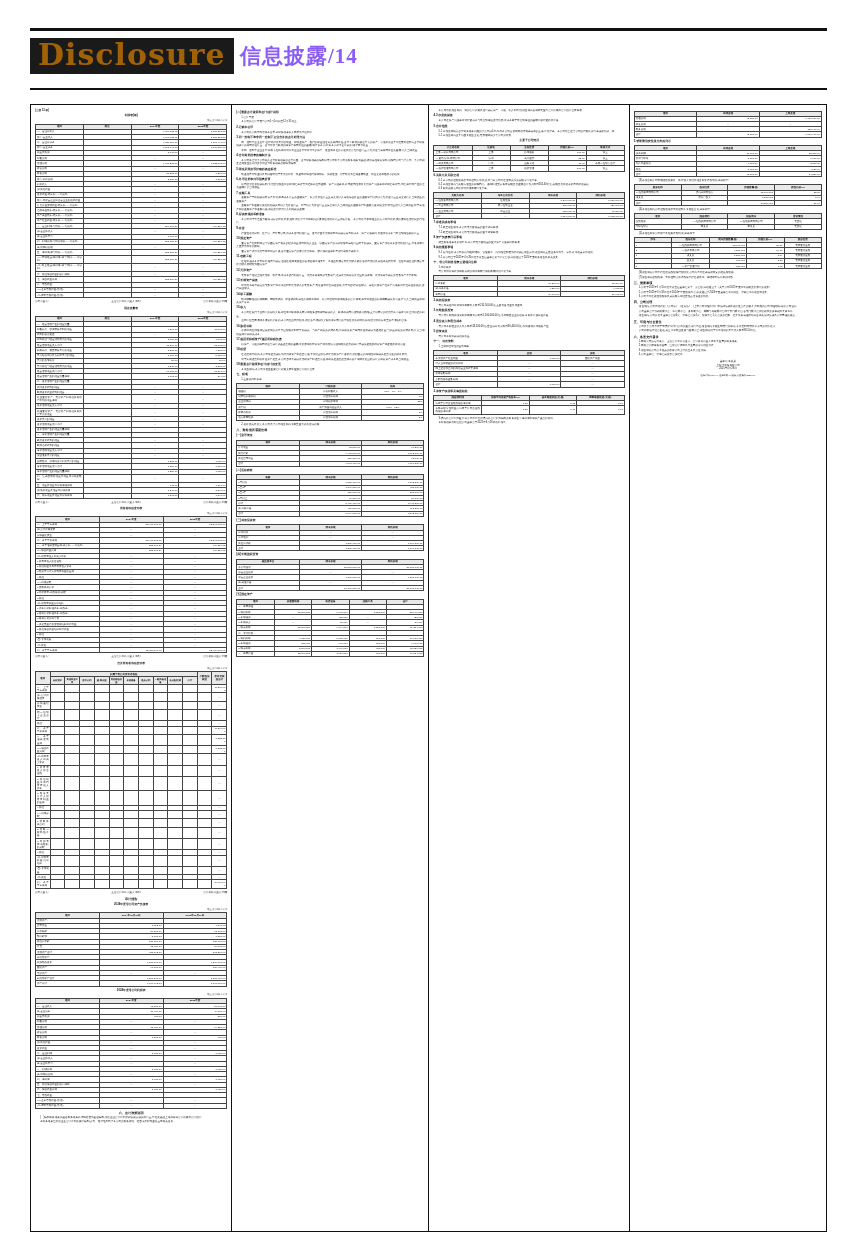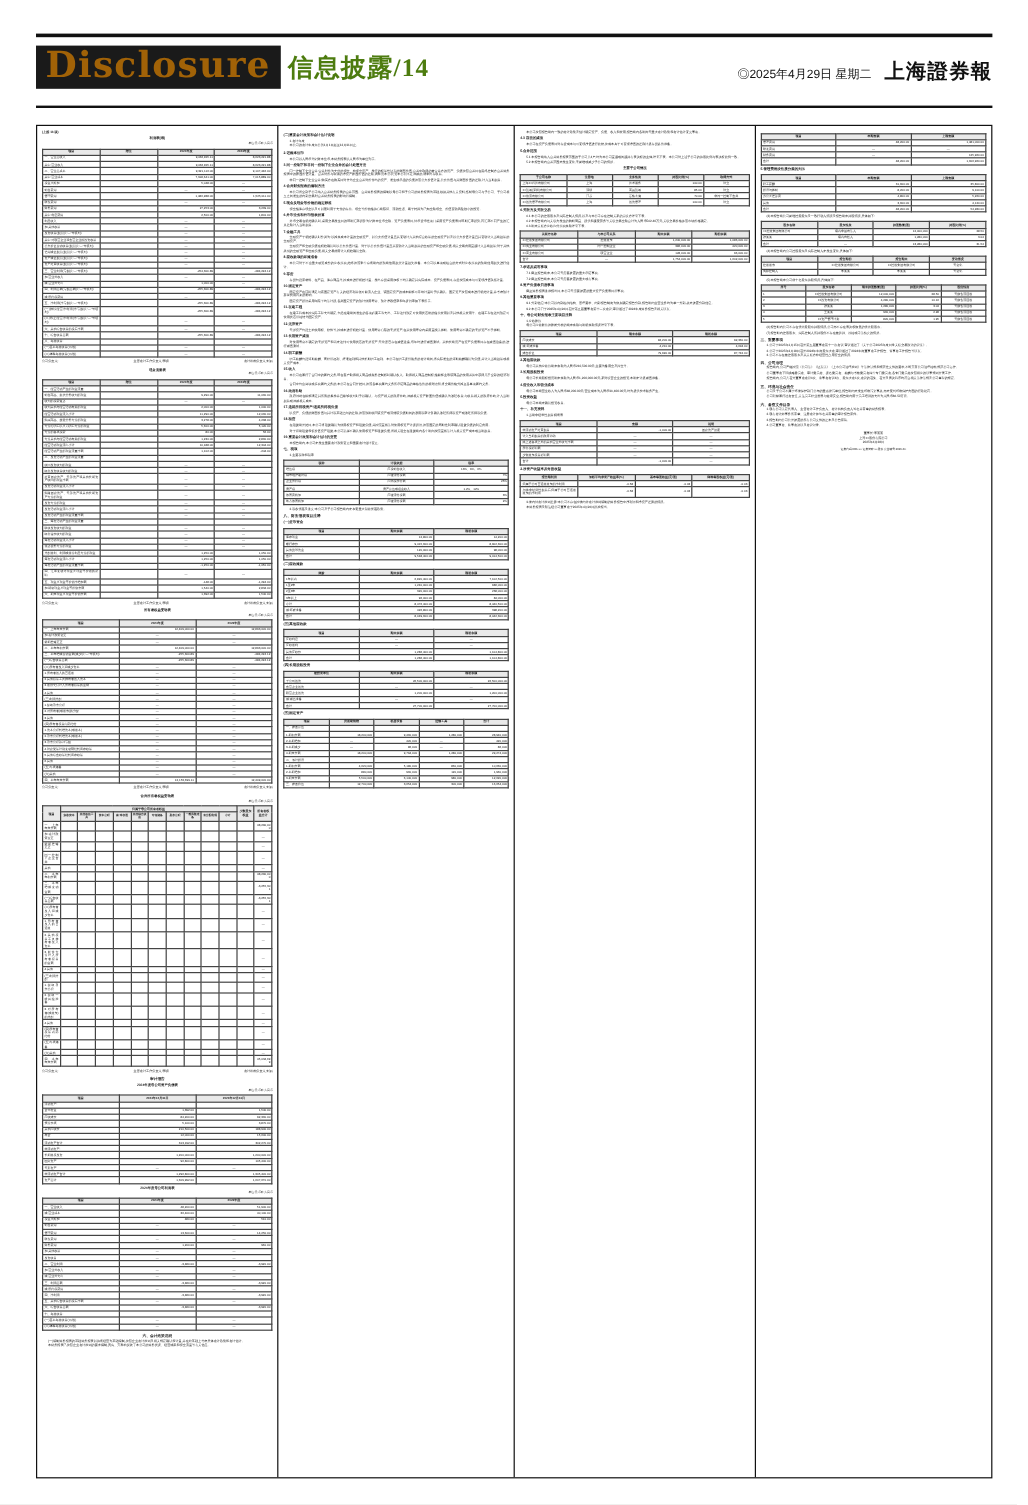--- a/index.html
+++ b/index.html
@@ -18,21 +18,21 @@
     position:absolute;left:0;top:10px;
     font-family:"DejaVu Serif", serif;
     font-size:30px;font-weight:bold;letter-spacing:1px;
     color:#a16207;
     background:#1a1a1a;
     padding:2px 8px 4px 8px;
     line-height:1;
   }
   .cn-title{
     position:absolute;left:210px;top:14px;
-    font-size:21px;font-weight:bold;color:#4d7c0f;letter-spacing:1px;
+    font-size:21px;font-weight:bold;color:#8b5cf6;letter-spacing:1px;
   }
   .cn-title .slash{font-family:"Liberation Serif",serif;font-weight:bold;}
   .mast-right{
     position:absolute;right:0;top:20px;text-align:right;
     font-size:10px;color:#111;white-space:nowrap;
   }
   .mast-right .paper{
     font-size:17px;font-weight:bold;margin-left:8px;letter-spacing:1px;
     font-family:"DejaVu Serif",serif;
   }
@@ -84,24 +84,20 @@
 <body>
 
 <div class="page">
 
   <div class="masthead">
     <div class="mast-rule-top"></div>
     <div class="disclosure">Disclosure</div>
     <div class="cn-title">
       <span>信息披露</span><span class="slash">/14</span>
     </div>
-    <div class="mast-right">
-      <span>◎2025年4月29日 星期二</span>
-      <span class="paper">上海證券報</span>
-    </div>
     <div class="mast-rule-bot"></div>
   </div>
 
   <div class="frame">
 
     <div class="col c1">
       <div class="pn b">(上接 13 版)</div>
 
       <div class="tcap">利润表(续)</div>
       <div class="tiny" style="text-align:right">单位:元 币种:人民币</div>

